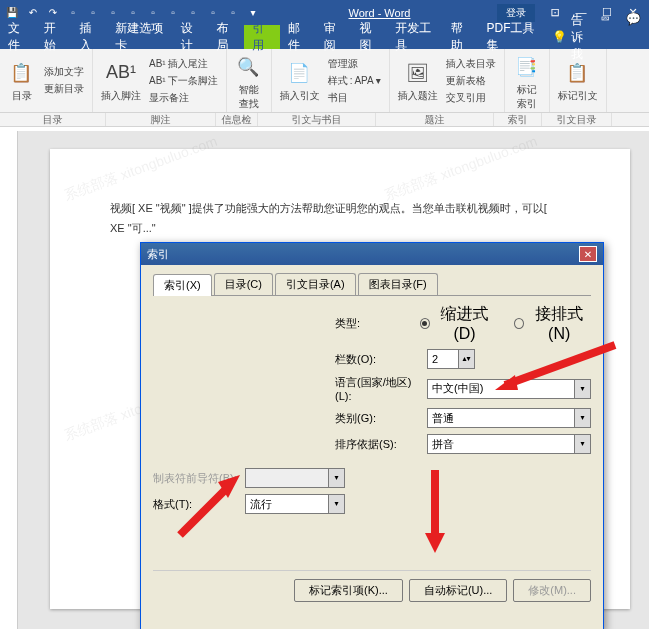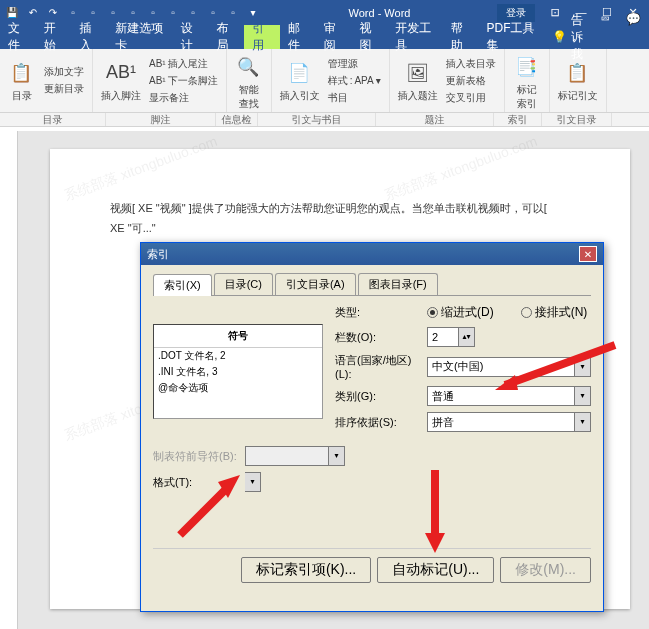--- a/index.html
+++ b/index.html
@@ -2,29 +2,29 @@
 <html><head>
   <meta charset="utf-8">
   <style>
     * { margin: 0; padding: 0; box-sizing: border-box; font-family: "Microsoft YaHei", sans-serif; }
     body { width: 649px; height: 629px; background: #fff; overflow: hidden; font-size: 11px; position: relative; }
     
     
     .titlebar { height: 25px; background: #2b579a; display: flex; align-items: center; color: #fff; padding: 0 4px; }
     .qat { display: flex; gap: 2px; }
     .qat-btn { width: 18px; height: 18px; display: flex; align-items: center; justify-content: center; font-size: 10px; }
-    .title-center { flex: 1; text-align: center; font-size: 11px; }
+    .title-center { flex: 1; text-align: center; font-size: 11px; text-decoration: underline; }
     .login-btn { background: #1e4e8c; padding: 2px 9px; font-size: 10px; }
     .win-btns { display: flex; gap: 2px; margin-left: 8px; }
     .win-btn { width: 24px; text-align: center; }
     
     
     .menubar { height: 24px; background: #2b579a; display: flex; align-items: center; color: #fff; font-size: 12px; }
     .menu-item { padding: 0 8px; height: 100%; display: flex; align-items: center; cursor: pointer; }
-    .menu-item.active { background: #bef264; color: #2b579a; }
+    .menu-item.active { background: #84cc16; color: #2b579a; }
     .menu-right { margin-left: auto; display: flex; }
     .tell-me { display: flex; align-items: center; gap: 4px; padding: 0 8px; }
     
     
     .ribbon { height: 64px; background: #f3f3f3; border-bottom: 1px solid #d4d4d4; display: flex; }
     .ribbon-group { border-right: 1px solid #e0e0e0; padding: 2px 6px; display: flex; flex-direction: column; }
     .ribbon-group-content { flex: 1; display: flex; align-items: center; gap: 4px; }
     .ribbon-label { height: 14px; background: #f3f3f3; border-bottom: 1px solid #d4d4d4; display: flex; }
     .ribbon-label-item { font-size: 10px; color: #666; text-align: center; border-right: 1px solid #e0e0e0; padding: 0 4px; }
     .big-btn { display: flex; flex-direction: column; align-items: center; gap: 2px; font-size: 10px; color: #444; padding: 2px; }
@@ -54,27 +54,27 @@
     .dlg-right { flex: 1; }
     .preview-box { width: 170px; height: 95px; background: #fff; border: 1px inset #999; font-size: 10px; overflow: hidden; }
     .preview-box .hdr { text-align: center; font-weight: bold; padding: 4px; border-bottom: 1px solid #ccc; }
     .preview-box .line { padding: 1px 4px; }
     .field-row { display: flex; align-items: center; margin-bottom: 6px; }
     .field-label { width: 92px; font-size: 11px; }
     .field-input { flex: 1; height: 20px; border: 1px solid #7a7a7a; background: #fff; font-size: 11px; padding: 0 4px; display: flex; align-items: center; }
     .combo { display: flex; }
     .combo-btn { width: 16px; background: #ddd; border: 1px solid #7a7a7a; border-left: none; text-align: center; font-size: 8px; line-height: 18px; }
     .spinner { width: 48px; display: flex; }
-    .radio-row { display: flex; gap: 27px; font-size: 12px; text-align: center; }
+    .radio-row { display: flex; gap: 18px; font-size: 16px; text-align: center; }
     .radio-item { display: flex; align-items: center; gap: 3px; }
     .radio { width: 11px; height: 11px; border: 1px solid #666; border-radius: 50%; display: inline-flex; align-items: center; justify-content: center; }
     .radio.checked::after { content: ''; width: 5px; height: 5px; background: #333; border-radius: 50%; }
     .checkbox { width: 12px; height: 12px; border: 1px solid #666; background: #fff; display: inline-block; vertical-align: middle; margin-right: 4px; }
     .dlg-buttons { display: flex; justify-content: flex-end; gap: 6px; padding: 10px 12px; }
-    .dlg-btn { padding: 3px 14px; border: 1px solid #7a7a7a; background: #ece9d8; font-size: 14px; border-radius: 2px; }
+    .dlg-btn { padding: 3px 14px; border: 1px solid #7a7a7a; background: #ece9d8; font-size: 11px; border-radius: 2px; }
     .dlg-btn.disabled { color: #999; }
     
     
     .arrow { position: absolute; z-index: 200; pointer-events: none; }
     
     .watermark { position: absolute; color: rgba(0,0,0,0.06); font-size: 14px; transform: rotate(-20deg); pointer-events: none; }
   </style>
 </head>
 <body>
 
@@ -237,26 +237,20 @@
   <div class="dlg-body">
     <div class="dlg-tabs">
       <div class="dlg-tab active">索引(X)</div>
       <div class="dlg-tab">目录(C)</div>
       <div class="dlg-tab">引文目录(A)</div>
       <div class="dlg-tab">图表目录(F)</div>
     </div>
 
     <div class="dlg-row">
       <div class="dlg-left">
-        <div class="preview-box">
-          <div class="hdr">符号</div>
-          <div class="line">.DOT 文件名, 2</div>
-          <div class="line">.INI 文件名, 3</div>
-          <div class="line">@命令选项</div>
-        </div>
       </div>
       <div class="dlg-right" style="padding-left:12px">
         <div class="field-row">
           <div class="field-label">类型:</div>
           <div class="radio-row">
             <label class="radio-item">
                 <span class="radio checked"></span>
                 <span>缩进式(D)</span>
               </label>
             <label class="radio-item">
@@ -299,20 +293,21 @@
     <div class="field-row" style="margin-top:8px">
       <div class="field-label" style="color:#999">制表符前导符(B):</div>
       <div class="combo" style="width:100px">
           <div class="field-input" style="background:#eee"></div>
           <div class="combo-btn">▾</div>
         </div>
     </div>
     <div class="field-row">
       <div class="field-label">格式(T):</div>
       <div class="combo" style="width:100px">
+          <div class="field-input">流行</div>
           <div class="combo-btn">▾</div>
         </div>
     </div>
 
     <div style="height:50px"></div>
     <div style="display:flex;justify-content:flex-end;gap:6px;border-top:1px solid #ccc;padding-top:8px">
       <button class="dlg-btn">标记索引项(K)...</button>
       <button class="dlg-btn">自动标记(U)...</button>
       <button class="dlg-btn disabled">修改(M)...</button>
     </div>

